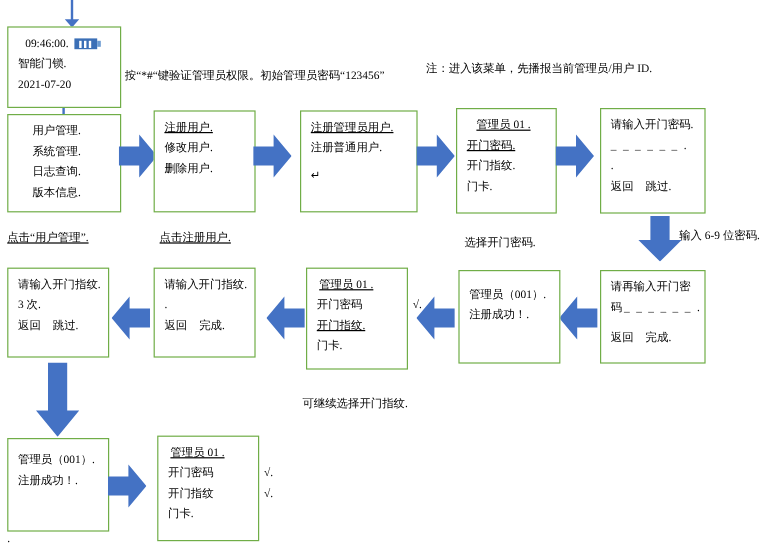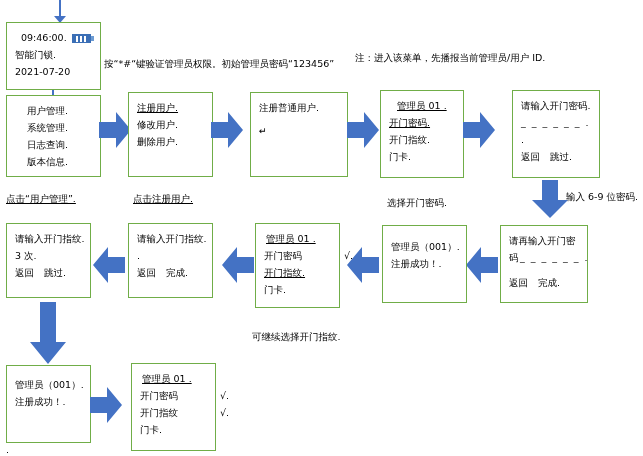--- a/index.html
+++ b/index.html
@@ -11,20 +11,21 @@
   body {
     font-family: "DejaVu Sans", "Liberation Sans", sans-serif;
     color: #000000;
   }
   #canvas {
     position: relative;
     width: 643px;
     height: 456px;
     overflow: hidden;
     background: #ffffff;
+    font-family: Liberation Serif, serif;
   }
   .box {
     position: absolute;
     border: 1px solid #70AD47;
     background: #ffffff;
     box-sizing: border-box;
     padding: 6px 8px 4px 8px;
   }
   .line {
     font-size: 9.5px;
@@ -171,20 +172,21 @@
     <div class="line">删除用户.</div>
   </div>
 
   <div class="arrow" style="left:211px; top:110px;">
     <svg width="32" height="40" viewBox="0 0 32 40">
       <polygon points="0,12 17,12 17,2 32,20 17,38 17,28 0,28" fill="#4472C4"></polygon>
     </svg>
   </div>
 
   <div class="box" style="left:250px; top:92px; width:98px; height:85px;">
+    <div class="line u">注册管理员用户.</div>
     <div class="line">注册普通用户.</div>
     <div class="line" style="padding-top:6px;">↵</div>
   </div>
 
   <div class="arrow" style="left:347px; top:110px;">
     <svg width="32" height="40" viewBox="0 0 32 40">
       <polygon points="0,12 17,12 17,2 32,20 17,38 17,28 0,28" fill="#4472C4"></polygon>
     </svg>
   </div>
 
@@ -194,21 +196,21 @@
     <div class="line">开门指纹.</div>
     <div class="line">门卡.</div>
   </div>
 
   <div class="arrow" style="left:463px; top:110px;">
     <svg width="32" height="40" viewBox="0 0 32 40">
       <polygon points="0,12 17,12 17,2 32,20 17,38 17,28 0,28" fill="#4472C4"></polygon>
     </svg>
   </div>
 
-  <div class="box" style="left:512px; top:90px; width:88px; height:88px;">
+  <div class="box" style="left:500px; top:90px; width:88px; height:88px;">
     <div class="line">请输入开门密码.</div>
     <div class="dashrow">_ _ _ _ _ _ .</div>
     <div class="line">.</div>
     <div class="twocol">
       <span>返回</span>
       <span>跳过.</span>
     </div>
   </div>
 
   <div class="arrow" style="left:530px; top:180px;">

